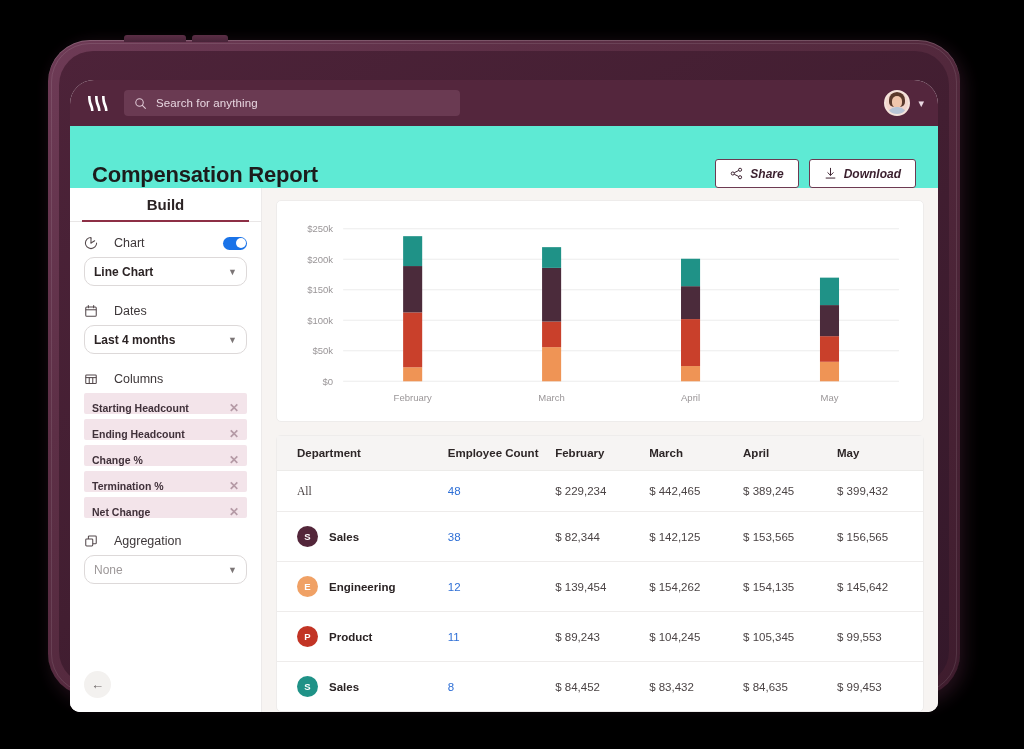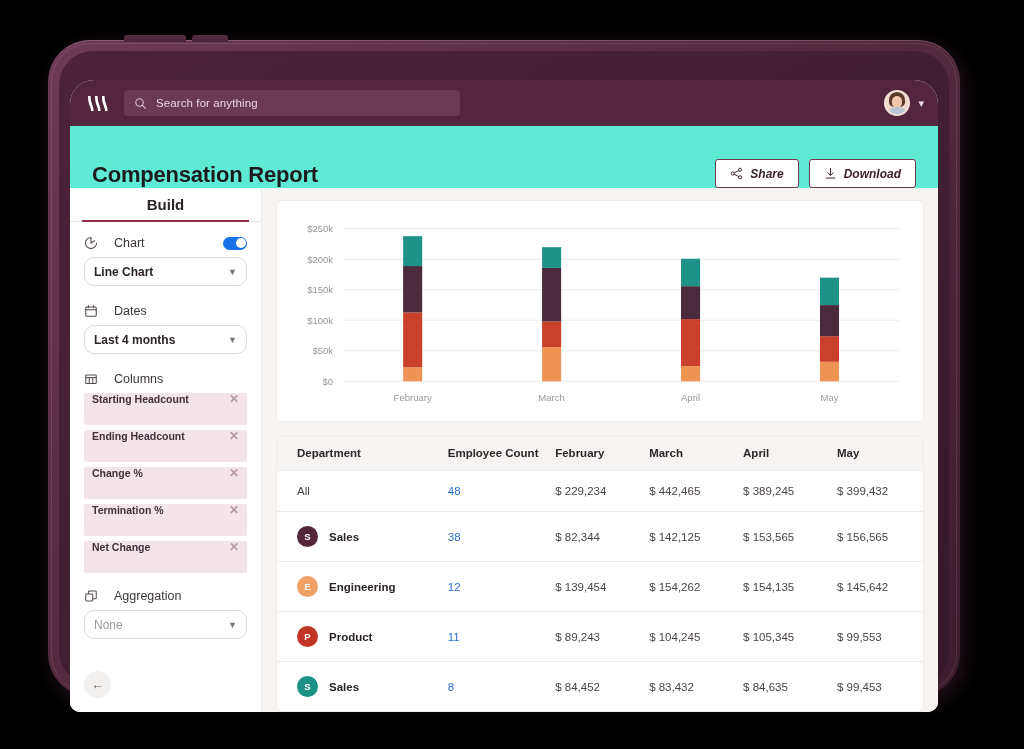--- a/index.html
+++ b/index.html
@@ -103,21 +103,21 @@
      border-radius:50%; background:#fff; }
   .select {
     height: 29px; border: 1px solid #ddd9d9; border-radius: 10px; background:#fff;
     display:flex; align-items:center; padding: 0 9px; font-size: 12px; color: #2b2324;
     font-weight: 600; cursor: pointer; margin-bottom: 18px;
   }
   .select.placeholder { color:#9d9899; font-weight: 400; }
   .select .caret { margin-left:auto; color:#7b7576; font-size:9px; }
   .chips { margin-bottom: 16px; }
   .chip {
-    height: 32px; background:#f3e4ea; border-radius: 2px; display:flex; align-items:flex-start;
+    height: 21px; background:#f3e4ea; border-radius: 2px; display:flex; align-items:flex-end;
     padding: 0 8px; margin-bottom: 5px; cursor: pointer;
   }
   .chip span { font-size: 10.5px; font-weight: 700; color:#40313a; }
   .chip .x { margin-left:auto; color:#b59aa6; font-size: 12px; line-height:1; }
   .back-fab {
     position:absolute; left: 14px; bottom: 14px; width: 27px; height: 27px; border-radius:50%;
     background:#f3f1ef; display:flex; align-items:center; justify-content:center;
     color:#6b6566; font-size: 13px; cursor:pointer;
   }
 
@@ -143,21 +143,21 @@
   .c-dept { width: 175px; padding-left: 20px !important; }
   .c-count { width: 120px; }
   .c-mon { width: 103px; }
   thead .c-dept { padding-left: 20px !important; }
   .dept-cell { display:flex; align-items:center; gap: 11px; }
   .badge {
     width: 21px; height: 21px; border-radius: 50%; flex:0 0 auto; color:#fff;
     font-size: 9.5px; display:flex; align-items:center; justify-content:center; font-weight:600;
   }
   .dept-name { font-weight: 700; color:#2a2324; font-size: 11.5px; }
-  .dept-name.plain { font-weight: 400; color:#4a4344; }
+  .dept-name.plain { font-weight: 400; color:#4a4344;font-family:Liberation Serif, serif; }
   .count-link { color:#2e6fd6; font-size: 11.5px; cursor:pointer; }
 </style>
 </head>
 <body>
 
 <div id="stage">
 
   <div class="device-shadow"></div>
   <div class="device-outer"></div>
   <div class="device-btn btn-a"></div>

